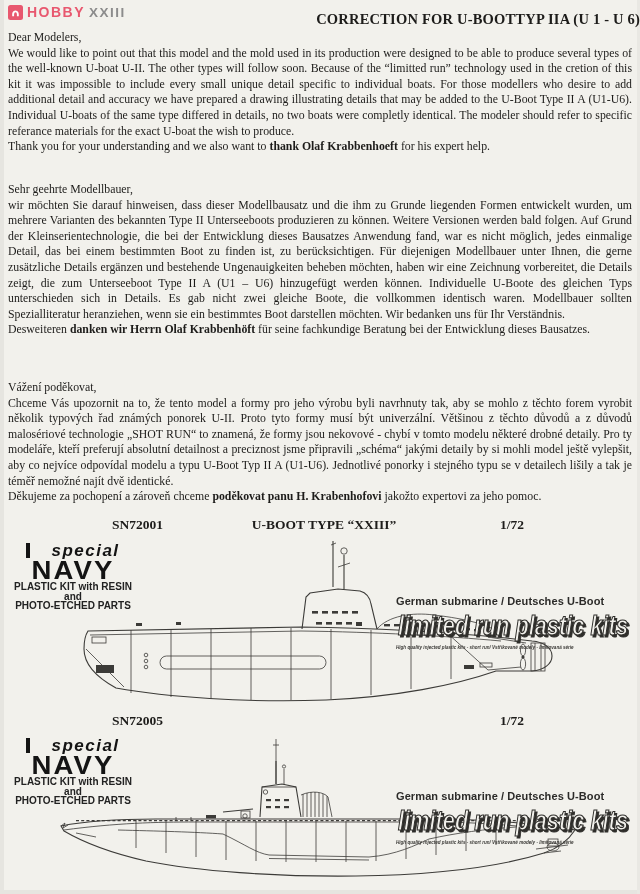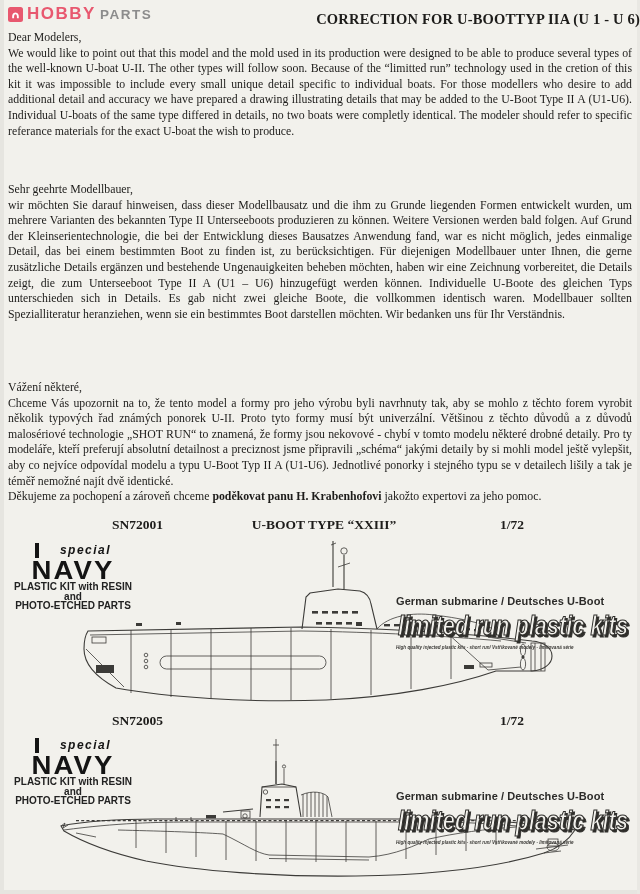--- a/index.html
+++ b/index.html
@@ -5,38 +5,38 @@
   html,body{margin:0;padding:0;width:640px;height:894px;overflow:hidden;background:#e3e2de;}
   .page{
     position:absolute;left:0;top:0;width:640px;height:894px;
     background:#f2f1ec;
     box-shadow:inset 4px 0 0 #e6e5e0, inset -3px 0 0 #e9e8e3, inset 0 -4px 0 #e6e5e0;
     font-family:"Liberation Serif", serif;
     color:#1d1c1a;
   }
   
   .hs-logo{position:absolute;left:8px;top:4px;display:flex;align-items:center;gap:4px;}
-  .hs-logo .word-hobby{font-family:"Liberation Sans",sans-serif;font-weight:bold;font-size:17px;letter-spacing:1.5px;color:#e8586f;}
+  .hs-logo .word-hobby{font-family:"Liberation Sans",sans-serif;font-weight:bold;font-size:14px;letter-spacing:1.5px;color:#e8586f;}
   .hs-logo .word-search{font-family:"Liberation Sans",sans-serif;font-weight:600;font-size:13.5px;letter-spacing:1.5px;color:#8c8c8c;}
   .doc-title{position:absolute;left:0;right:0;top:11px;text-align:right;font-weight:bold;font-size:14.5px;letter-spacing:.2px;}
   
   .block{position:absolute;left:8px;width:624px;font-size:11.8px;line-height:15.6px;}
   .block p{margin:0;}
   .block .body{text-align:justify;}
   .block b{font-weight:bold;}
   
   .prod-head{position:absolute;left:0;width:640px;height:18px;font-weight:bold;font-size:13.5px;padding-left:8px;}
   .prod-head .sku{position:absolute;left:112px;top:0;}
   .prod-head .pname{position:absolute;left:0;right:0;top:0;text-align:center;}
   .prod-head .scale{position:absolute;left:500px;top:0;}
   
   .navy{position:absolute;left:14px;width:118px;font-family:"Liberation Sans",sans-serif;text-align:center;}
   .navy .row1{display:flex;align-items:flex-end;justify-content:center;gap:2px;height:16px;}
   .navy .bar{width:4px;height:15px;background:#141414;}
-  .navy .special{font-style:italic;font-weight:bold;font-size:12px;letter-spacing:1.5px;line-height:15px;color:#141414;margin-left:19px;}
+  .navy .special{font-style:italic;font-weight:bold;font-size:17px;letter-spacing:1.5px;line-height:15px;color:#141414;margin-left:19px;}
   .navy .navy-word{font-weight:bold;font-size:26px;line-height:24px;letter-spacing:2px;color:#141414;transform:scaleX(1.06);}
   .navy .subline{font-weight:bold;font-size:10px;line-height:9.5px;color:#222;}
   
   .gl{position:absolute;left:396px;width:238px;font-family:"Liberation Sans",sans-serif;}
   .gl .gline{font-weight:bold;font-size:11px;color:#2c2b29;letter-spacing:.1px;white-space:nowrap;margin-top:43px;}
   .gl .lr-svg{display:block;margin-top:1px;}
   .gl .tagline{font-style:italic;font-weight:bold;font-size:8px;color:#3a3936;white-space:nowrap;transform:scale(0.57);transform-origin:0 0;margin-top:1px;}
   .drawing{position:absolute;}
   svg .ln{stroke:#3c3b38;fill:none;stroke-width:0.8;}
   svg .lnb{stroke:#3c3b38;fill:none;stroke-width:1.1;}
@@ -46,37 +46,39 @@
 <body>
 
 <div class="page">
 
   <div class="hs-logo">
     <svg width="15" height="15" viewBox="0 0 15 15">
       <rect x="0" y="0" width="15" height="15" rx="2.5" fill="#e8586f"></rect>
       <path d="M4.2,11.2 Q3.6,5.6 7.4,5.4 Q11.3,5.6 10.8,11.2 L8.9,11.2 Q9.2,7.4 7.5,7.3 Q5.8,7.4 6.1,11.2 Z" fill="#ffffff"></path>
     </svg>
     <span class="word-hobby">HOBBY</span>
-    <span class="word-search">PARTS</span>
+    <span class="word-search">XXIII</span>
   </div>
 
   <div class="doc-title">CORRECTION FOR U-BOOTTYP IIA (U 1 - U 6)</div>
 
   <div class="block" style="top:30px;">
     <p>Dear Modelers,</p>
     <p class="body">We would like to point out that this model and the mold used in its production were designed to be able to produce several types of the well-known U-boat U-II. The other types will follow soon. Because of the “limitted run” technology used in the cretion of this kit it was impossible to include every small unique detail specific to individual boats. For those modellers who desire to add additional detail and accuracy we have prepared a drawing illustrating details that may be added to the U-Boot Type II A (U1-U6). Individual U-boats of the same type differed in details, no two boats were completly identical. The modeler should refer to specific referance materials for the exact U-boat the wish to produce.</p>
+    <p><span>Thank you for your understanding and we also want to </span><b>thank Olaf Krabbenhoeft</b><span> for his expert help.</span></p>
   </div>
 
   <div class="block" style="top:182px;">
     <p>Sehr geehrte Modellbauer,</p>
     <p class="body">wir möchten Sie darauf hinweisen, dass dieser Modellbausatz und die ihm zu Grunde liegenden Formen entwickelt wurden, um mehrere Varianten des bekannten Type II Unterseeboots produzieren zu können. Weitere Versionen werden bald folgen. Auf Grund der Kleinserientechnologie, die bei der Entwicklung dieses Bausatzes Anwendung fand, war es nicht möglich, jedes einmalige Detail, das bei einem bestimmten Boot zu finden ist, zu berücksichtigen. Für diejenigen Modellbauer unter Ihnen, die gerne zusätzliche Details ergänzen und bestehende Ungenauigkeiten beheben möchten, haben wir eine Zeichnung vorbereitet, die Details zeigt, die zum Unterseeboot Type II A (U1 – U6) hinzugefügt werden können. Individuelle U-Boote des gleichen Typs unterschieden sich in Details. Es gab nicht zwei gleiche Boote, die vollkommen identisch waren. Modellbauer sollten Spezialliteratur heranziehen, wenn sie ein bestimmtes Boot darstellen möchten. Wir bedanken uns für Ihr Verständnis.</p>
+    <p class="body"><span>Desweiteren </span><b>danken wir Herrn Olaf Krabbenhöft</b><span> für seine fachkundige Beratung bei der Entwicklung dieses Bausatzes.</span></p>
   </div>
 
   <div class="block" style="top:380px;">
-    <p>Vážení některé,</p>
+    <p>Vážení poděkovat,</p>
     <p class="body">Chceme Vás upozornit na to, že tento model a formy pro jeho výrobu byli navrhnuty tak, aby se mohlo z těchto forem vyrobit několik typových řad známých ponorek U-II. Proto tyto formy musí být univerzální. Většinou z těchto důvodů a z důvodů malosériové technologie „SHOT RUN“ to znamená, že formy jsou nekovové - chybí v tomto modelu některé drobné detaily. Pro ty modeláře, kteří preferují absolutní detailnost a preciznost jsme připravili „schéma“ jakými detaily by si mohli model ještě vylepšit, aby co nejvíce odpovídal modelu a typu U-Boot Typ II A (U1-U6). Jednotlivé ponorky i stejného typu se v detailech lišily a tak je téměř nemožné najít dvě identické.</p>
     <p><span>Děkujeme za pochopení a zároveň chceme </span><b>poděkovat panu H. Krabenhofovi</b><span> jakožto expertovi za jeho pomoc.</span></p>
   </div>
 
   <div class="prod-head" style="top:517px;">
     <span class="sku">SN72001</span>
     <span class="pname">U-BOOT TYPE “XXIII”</span>
     <span class="scale">1/72</span>
   </div>
 

